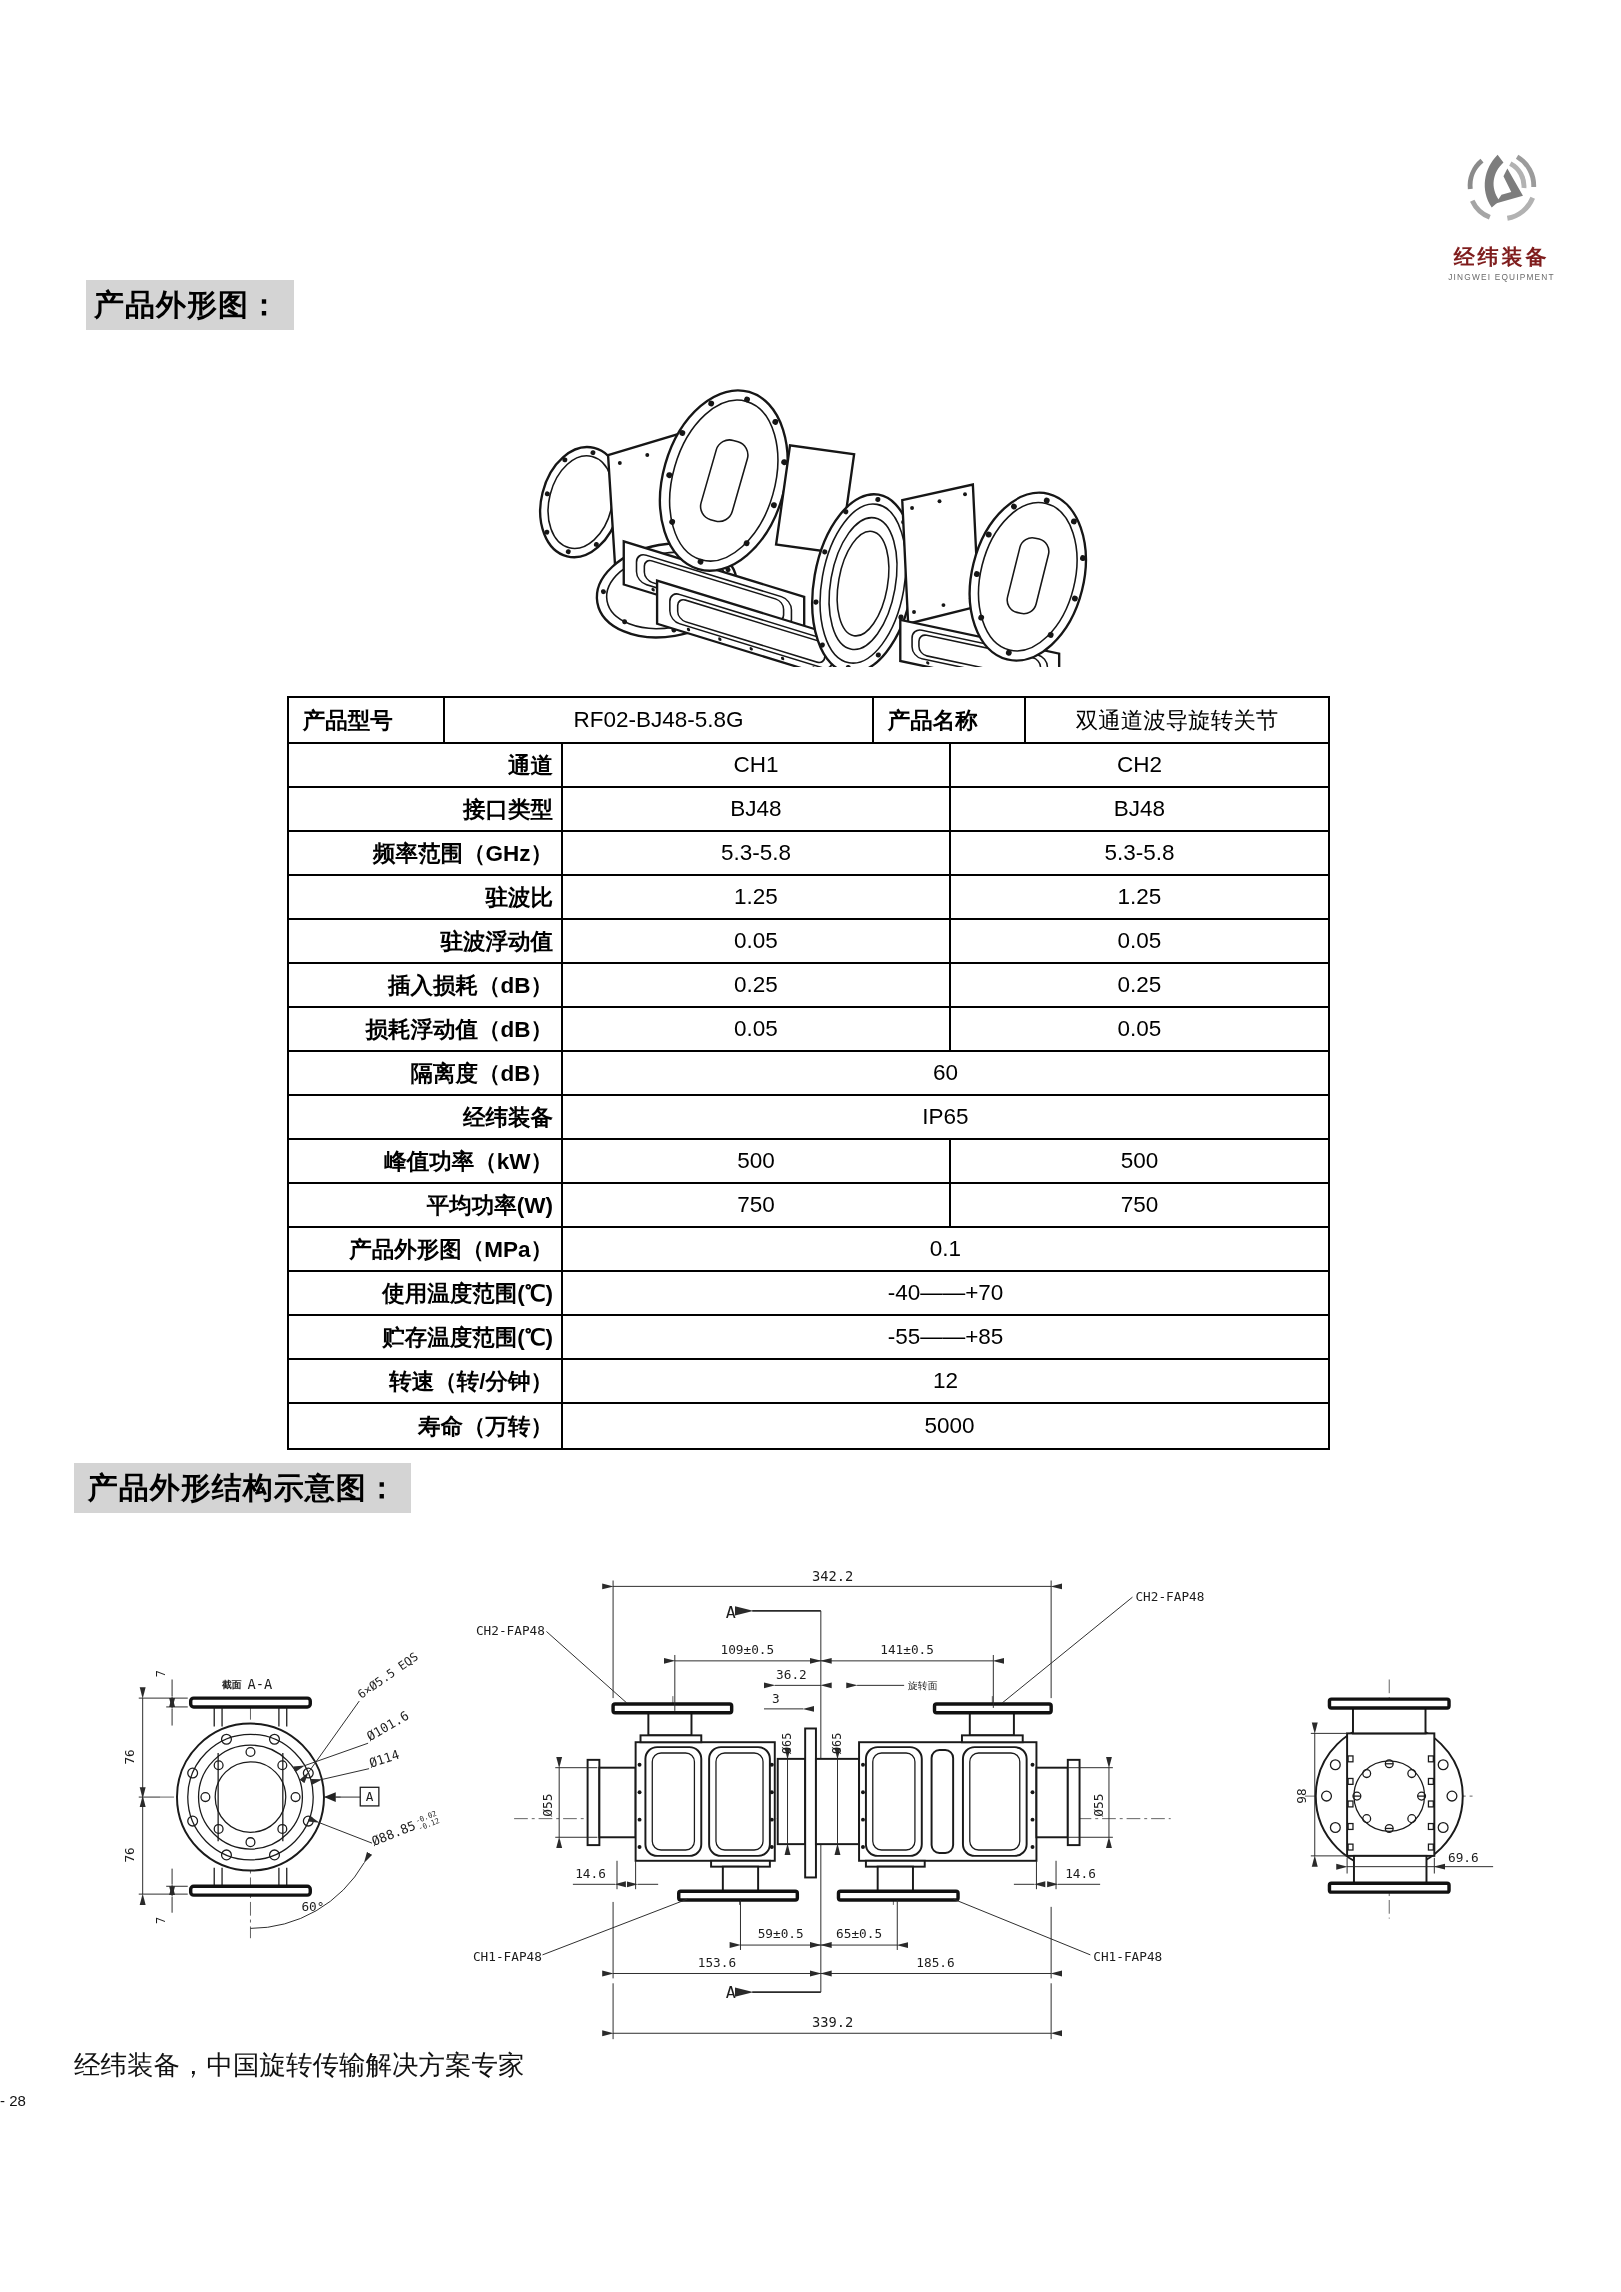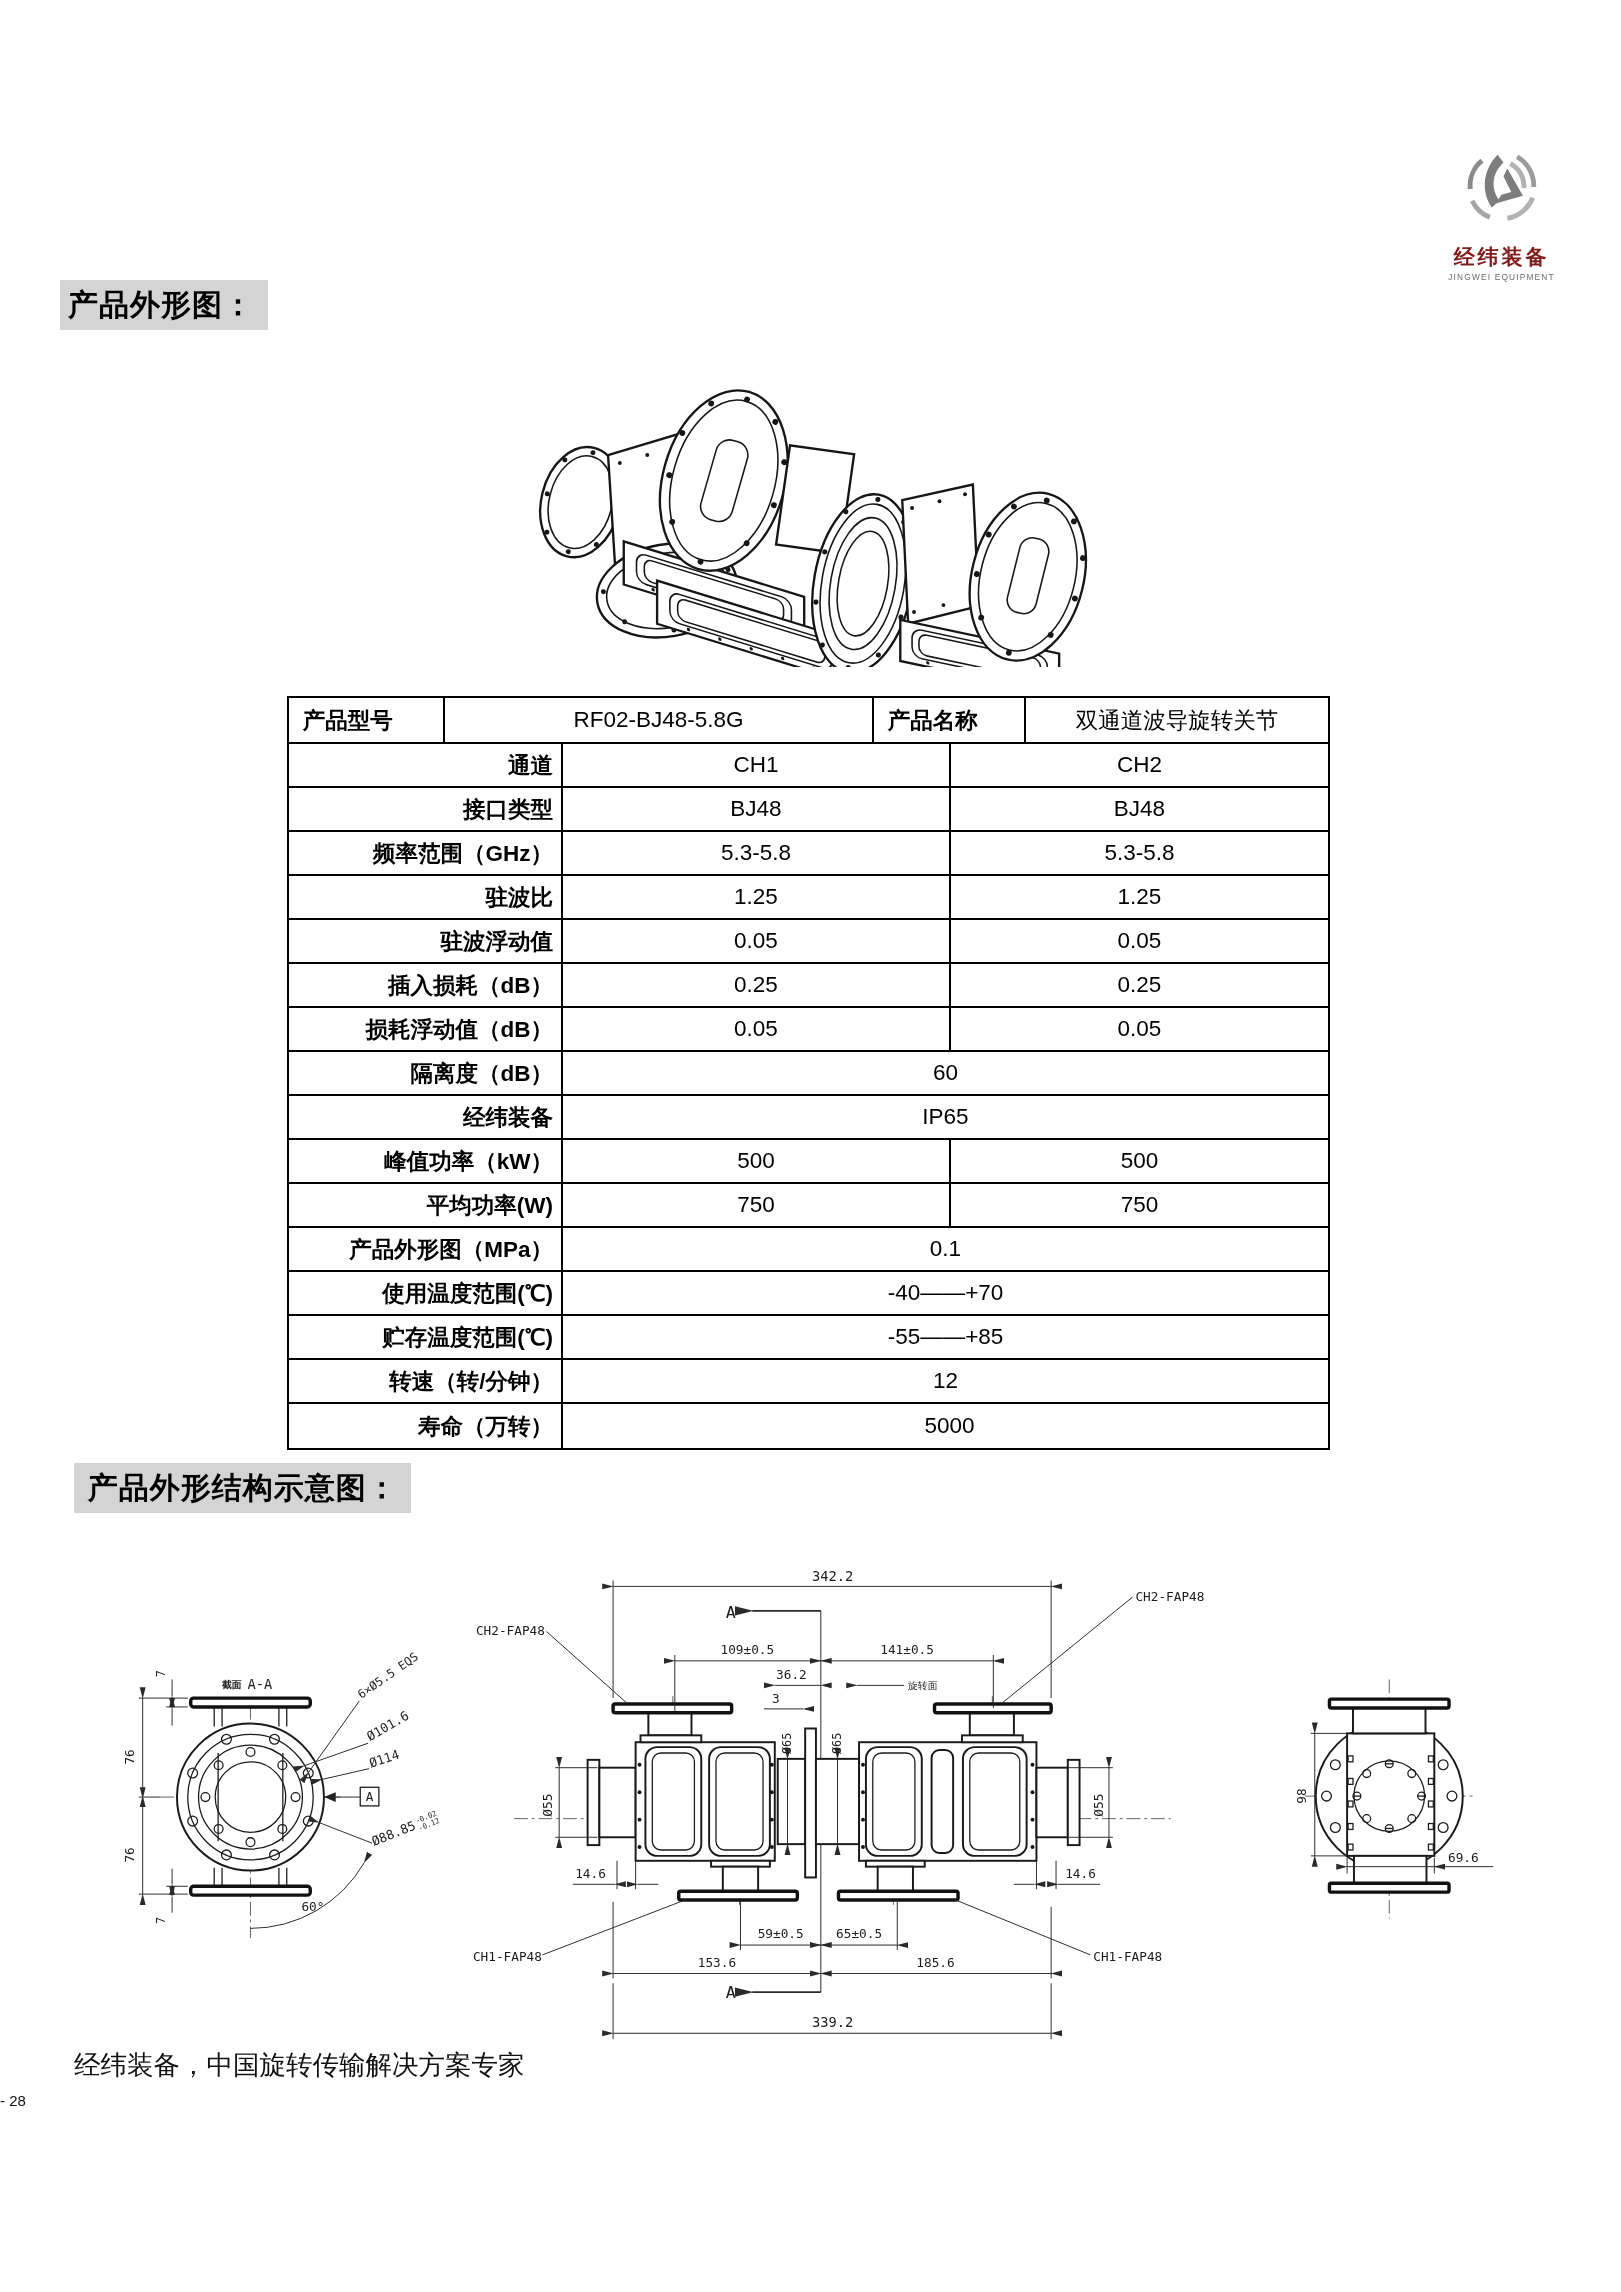--- a/index.html
+++ b/index.html
@@ -3,21 +3,21 @@
 <meta charset="utf-8">
 <style>
   * { margin:0; padding:0; box-sizing:border-box; }
   html,body { background:#ffffff; }
   body { font-family:"Liberation Sans", sans-serif; color:#000; }
   .page { position:relative; width:1621px; height:2293px; background:#fff; overflow:hidden; }
 
   
   .hl-heading { position:absolute; background:#d4d4d4; color:#000; font-weight:bold;
                 font-size:30px; letter-spacing:1px; padding:7.8px 13.7px; line-height:1.15; }
-  #heading-outline { left:60px; top:280px;padding-left:8px; }
+  #heading-outline { left:86px; top:280px;padding-left:8px; }
   #heading-structure { left:74px; top:1463px; }
 
   
   .logo { position:absolute; left:1423px; top:147px; width:157px; text-align:center; }
   .logo-cn { font-size:21px; font-weight:bold; color:#7f1d1d; letter-spacing:2.9px; margin-top:12px; }
   .logo-en { font-size:8.3px; color:#6a6a6a; letter-spacing:1.2px; margin-top:1px; }
 
   
   .spec { position:absolute; left:287px; top:696px; width:1043px; border:2.9px solid #000; background:#fff; }
   .trow { display:grid; border-bottom:2px solid #000; height:44px; align-items:center; font-size:22.5px; }

